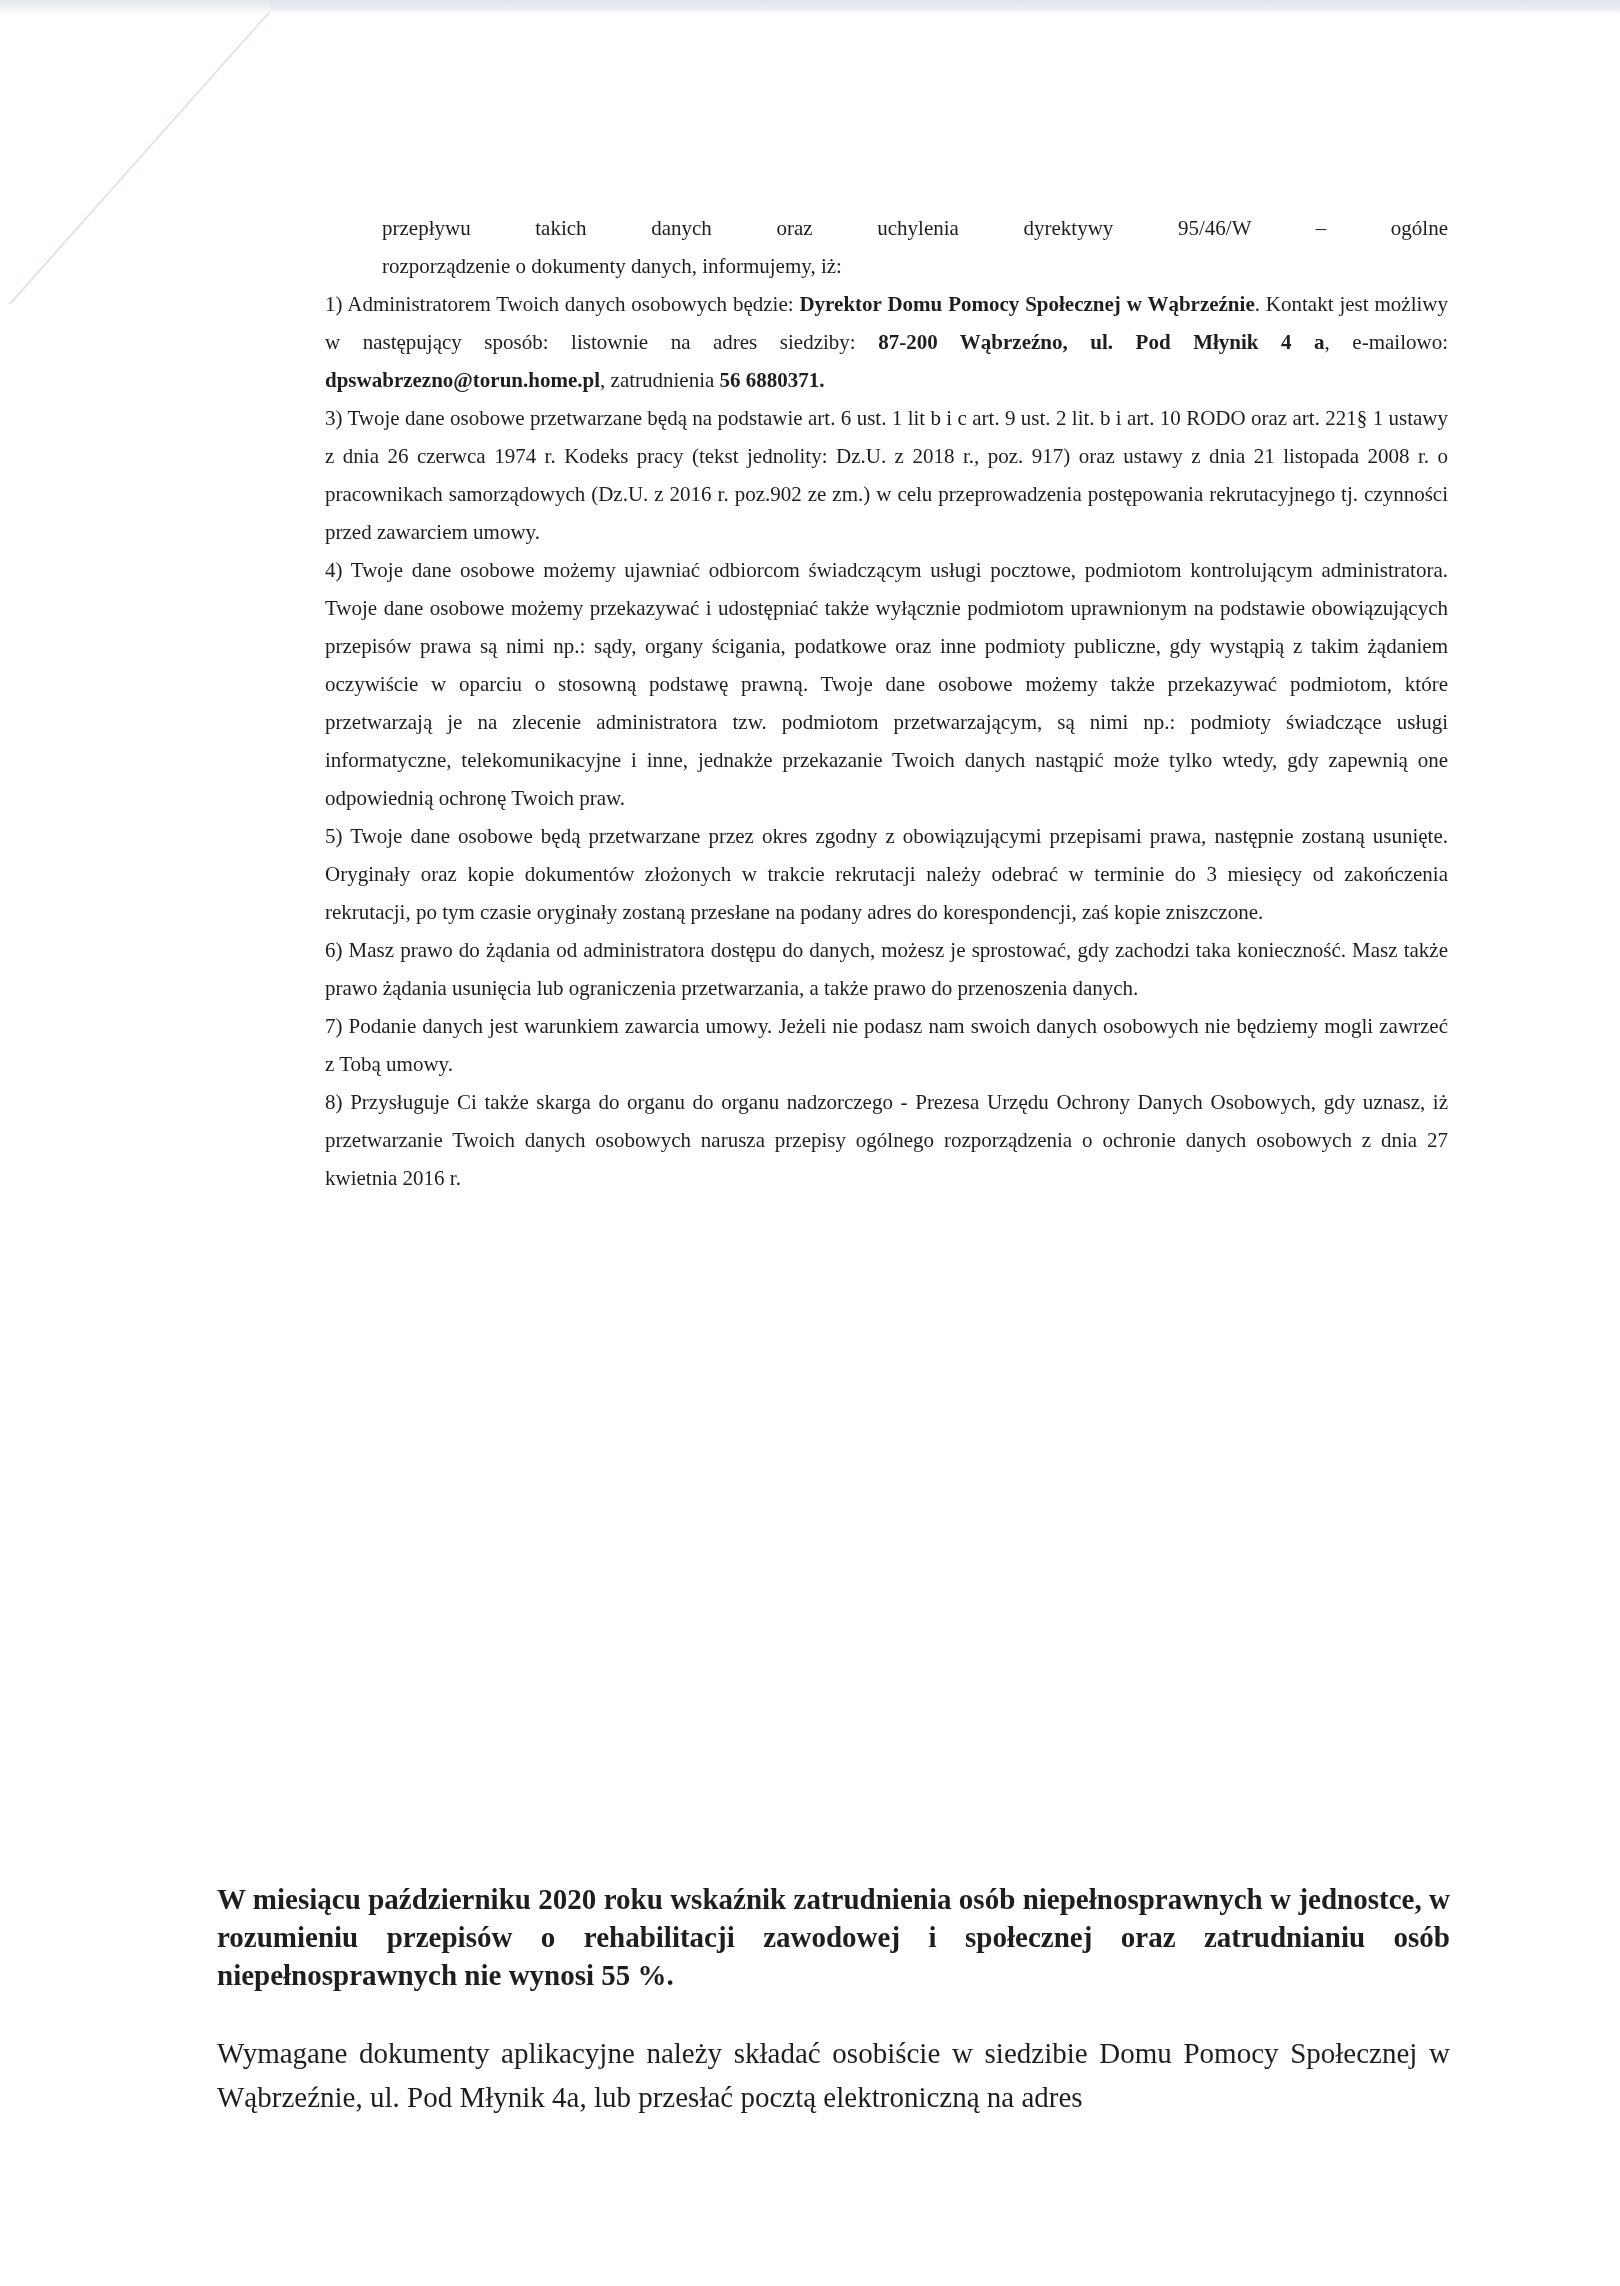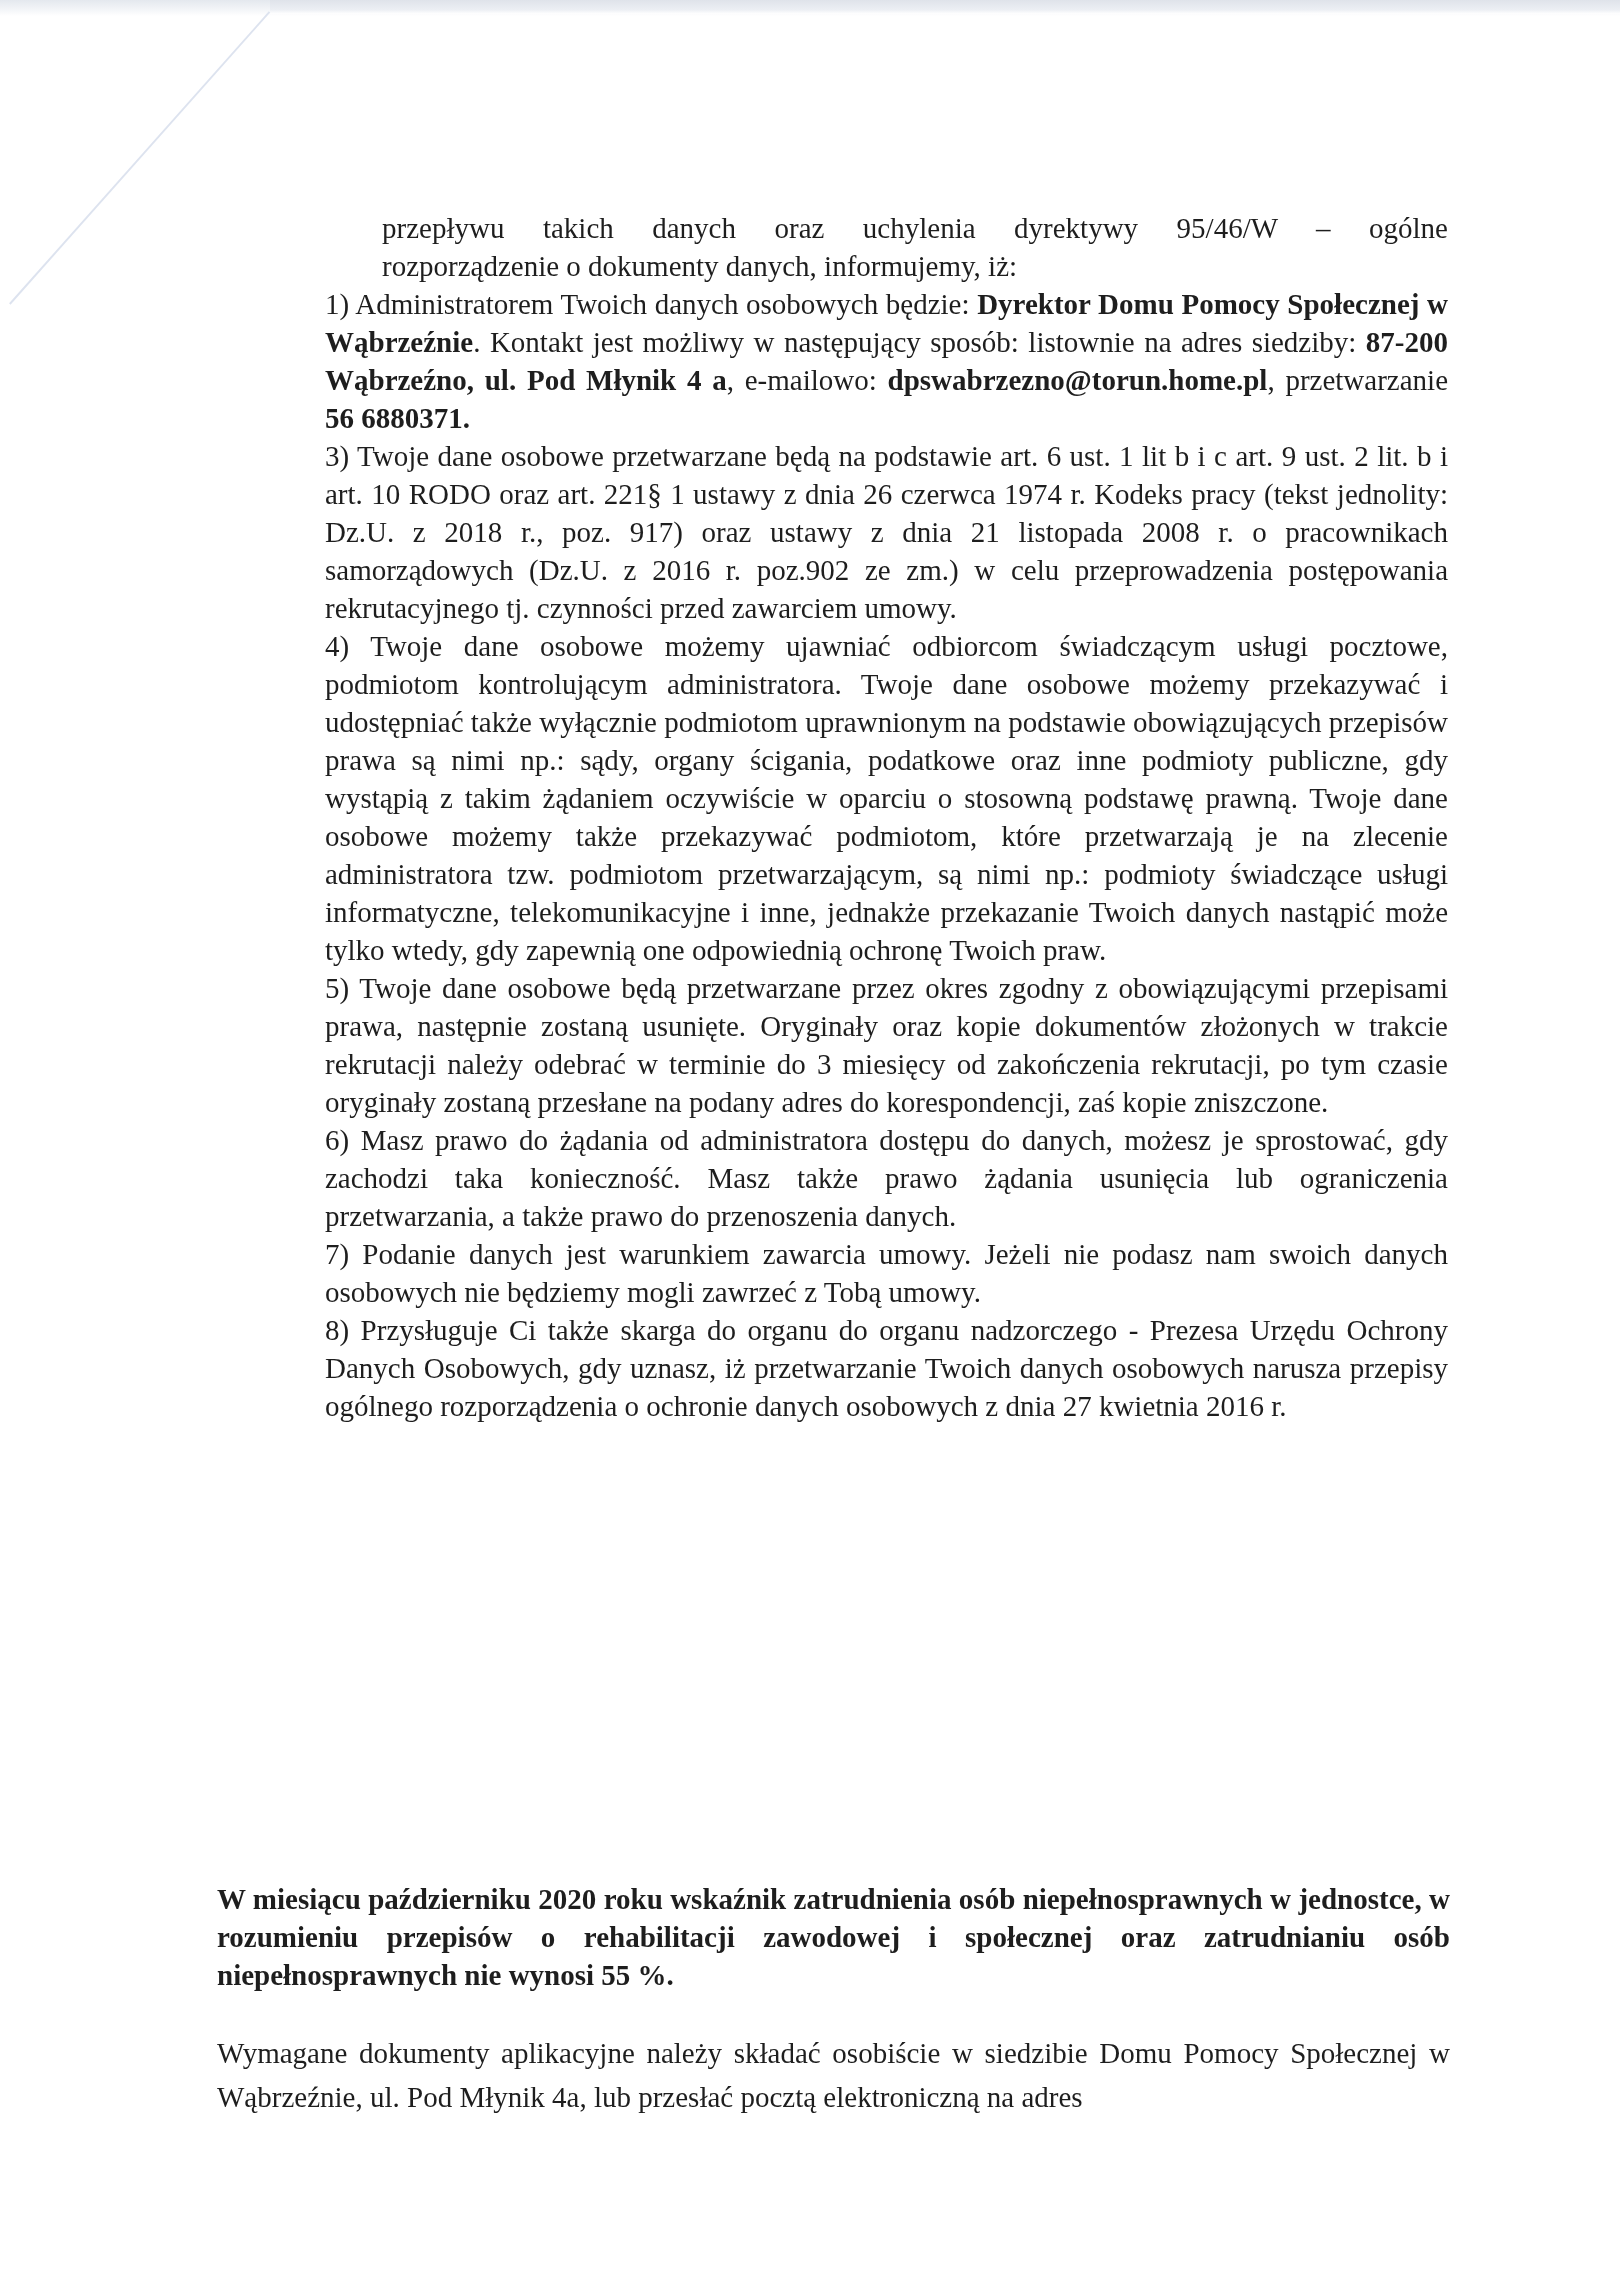--- a/index.html
+++ b/index.html
@@ -15,21 +15,21 @@
   }
   .scan-fold {
     position: absolute; left: 270px; top: 0; width: 1351px; height: 13.7px;
     background: linear-gradient(180deg, #dfe3ea 0%, #eceff4 70%, #ffffff 100%);
   }
   .scan-diag {
     position: absolute; left: 0; top: 0; width: 294px; height: 314px;
   }
   .body-block {
     position: absolute; left: 325px; top: 209px; width: 1123px;
-    font-size: 29px; line-height: 38px;
+    font-size: 21px; line-height: 38px;
     text-align: justify;
   }
   .intro { padding-left: 57px; }
   .item { margin: 0; }
   .item p { margin: 0; }
   b { font-weight: bold; }
   .notice {
     position: absolute; left: 217px; top: 1880px; width: 1233px;
     font-size: 29px; line-height: 38px; font-weight: bold;
     text-align: justify;
@@ -50,21 +50,21 @@
   <line x1="275" y1="12" x2="10" y2="310" stroke="#dde3ef" stroke-width="2"></line>
 </svg>
 
 <div class="body-block">
   <div class="intro">
     <div style="text-align:justify;text-align-last:justify;">przepływu takich danych oraz uchylenia dyrektywy 95/46/W – ogólne</div>
     <div>rozporządzenie o dokumenty danych, informujemy, iż:</div>
   </div>
   <div id="items">
       <div class="item">
-        <p><span>1)</span><span> Administratorem Twoich danych osobowych będzie: </span><b>Dyrektor Domu Pomocy Społecznej w Wąbrzeźnie</b><span>. Kontakt jest możliwy w następujący sposób: listownie na adres siedziby: </span><b>87-200 Wąbrzeźno, ul. Pod Młynik 4 a</b><span>, e-mailowo: </span><b>dpswabrzezno@torun.home.pl</b><span>, przetwarzanie </span><b>56 6880371.</b></p>
+        <p><span>1)</span><span> Administratorem Twoich danych osobowych będzie: </span><b>Dyrektor Domu Pomocy Społecznej w Wąbrzeźnie</b><span>. Kontakt jest możliwy w następujący sposób: listownie na adres siedziby: </span><b>87-200 Wąbrzeźno, ul. Pod Młynik 4 a</b><span>, e-mailowo: </span><b>dpswabrzezno@torun.home.pl</b><span>, zatrudnienia </span><b>56 6880371.</b></p>
       </div>
       <div class="item">
         <p><span>3)</span><span> Twoje dane osobowe przetwarzane będą na podstawie art. 6 ust. 1 lit b i c art. 9 ust. 2 lit. b i art. 10 RODO oraz art. 221§ 1 ustawy z dnia 26 czerwca 1974 r. Kodeks pracy (tekst jednolity: Dz.U. z 2018 r., poz. 917) oraz ustawy z dnia 21 listopada 2008 r. o pracownikach samorządowych (Dz.U. z 2016 r. poz.902 ze zm.) w celu przeprowadzenia postępowania rekrutacyjnego tj. czynności przed zawarciem umowy.</span></p>
       </div>
       <div class="item">
         <p><span>4)</span><span> Twoje dane osobowe możemy ujawniać odbiorcom świadczącym usługi pocztowe, podmiotom kontrolującym administratora. Twoje dane osobowe możemy przekazywać i udostępniać także wyłącznie podmiotom uprawnionym na podstawie obowiązujących przepisów prawa są nimi np.: sądy, organy ścigania, podatkowe oraz inne podmioty publiczne, gdy wystąpią z takim żądaniem oczywiście w oparciu o stosowną podstawę prawną. Twoje dane osobowe możemy także przekazywać podmiotom, które przetwarzają je na zlecenie administratora tzw. podmiotom przetwarzającym, są nimi np.: podmioty świadczące usługi informatyczne, telekomunikacyjne i inne, jednakże przekazanie Twoich danych nastąpić może tylko wtedy, gdy zapewnią one odpowiednią ochronę Twoich praw.</span></p>
       </div>
       <div class="item">
         <p><span>5)</span><span> Twoje dane osobowe będą przetwarzane przez okres zgodny z obowiązującymi przepisami prawa, następnie zostaną usunięte. Oryginały oraz kopie dokumentów złożonych w trakcie rekrutacji należy odebrać w terminie do 3 miesięcy od zakończenia rekrutacji, po tym czasie oryginały zostaną przesłane na podany adres do korespondencji, zaś kopie zniszczone.</span></p>
       </div>

